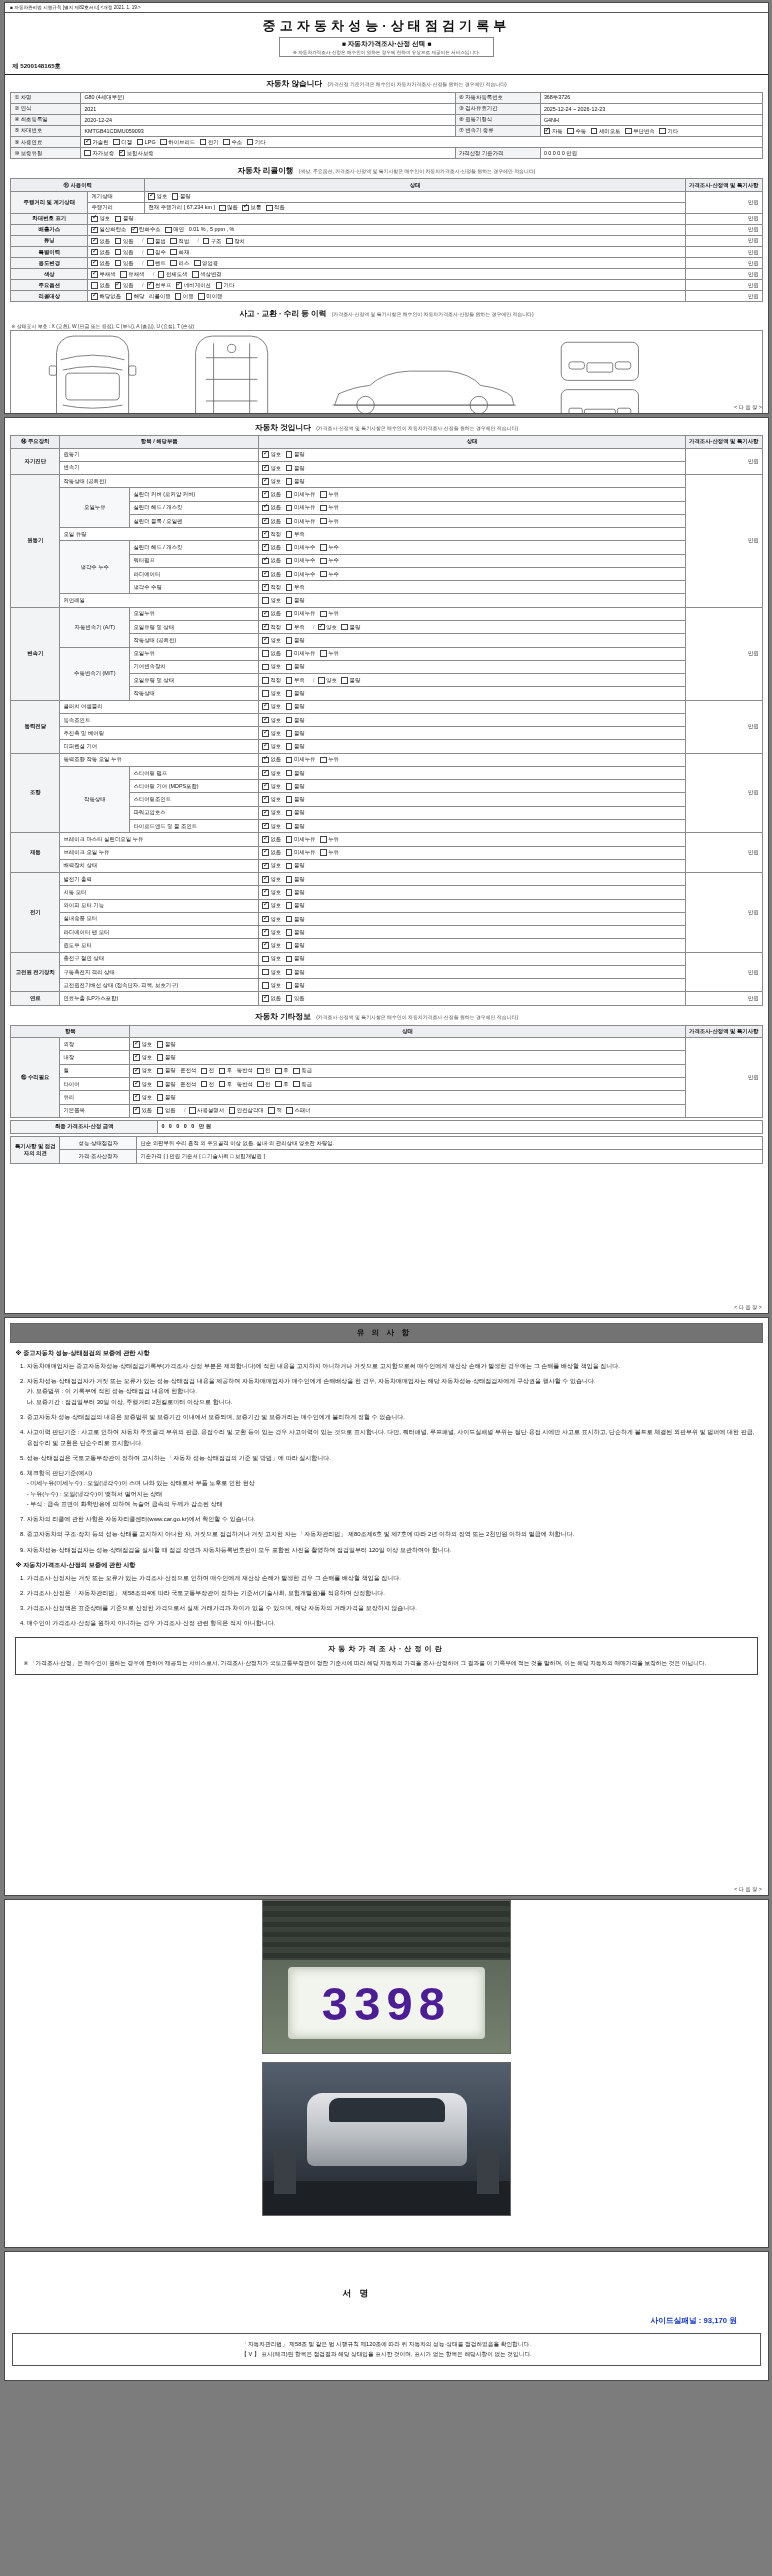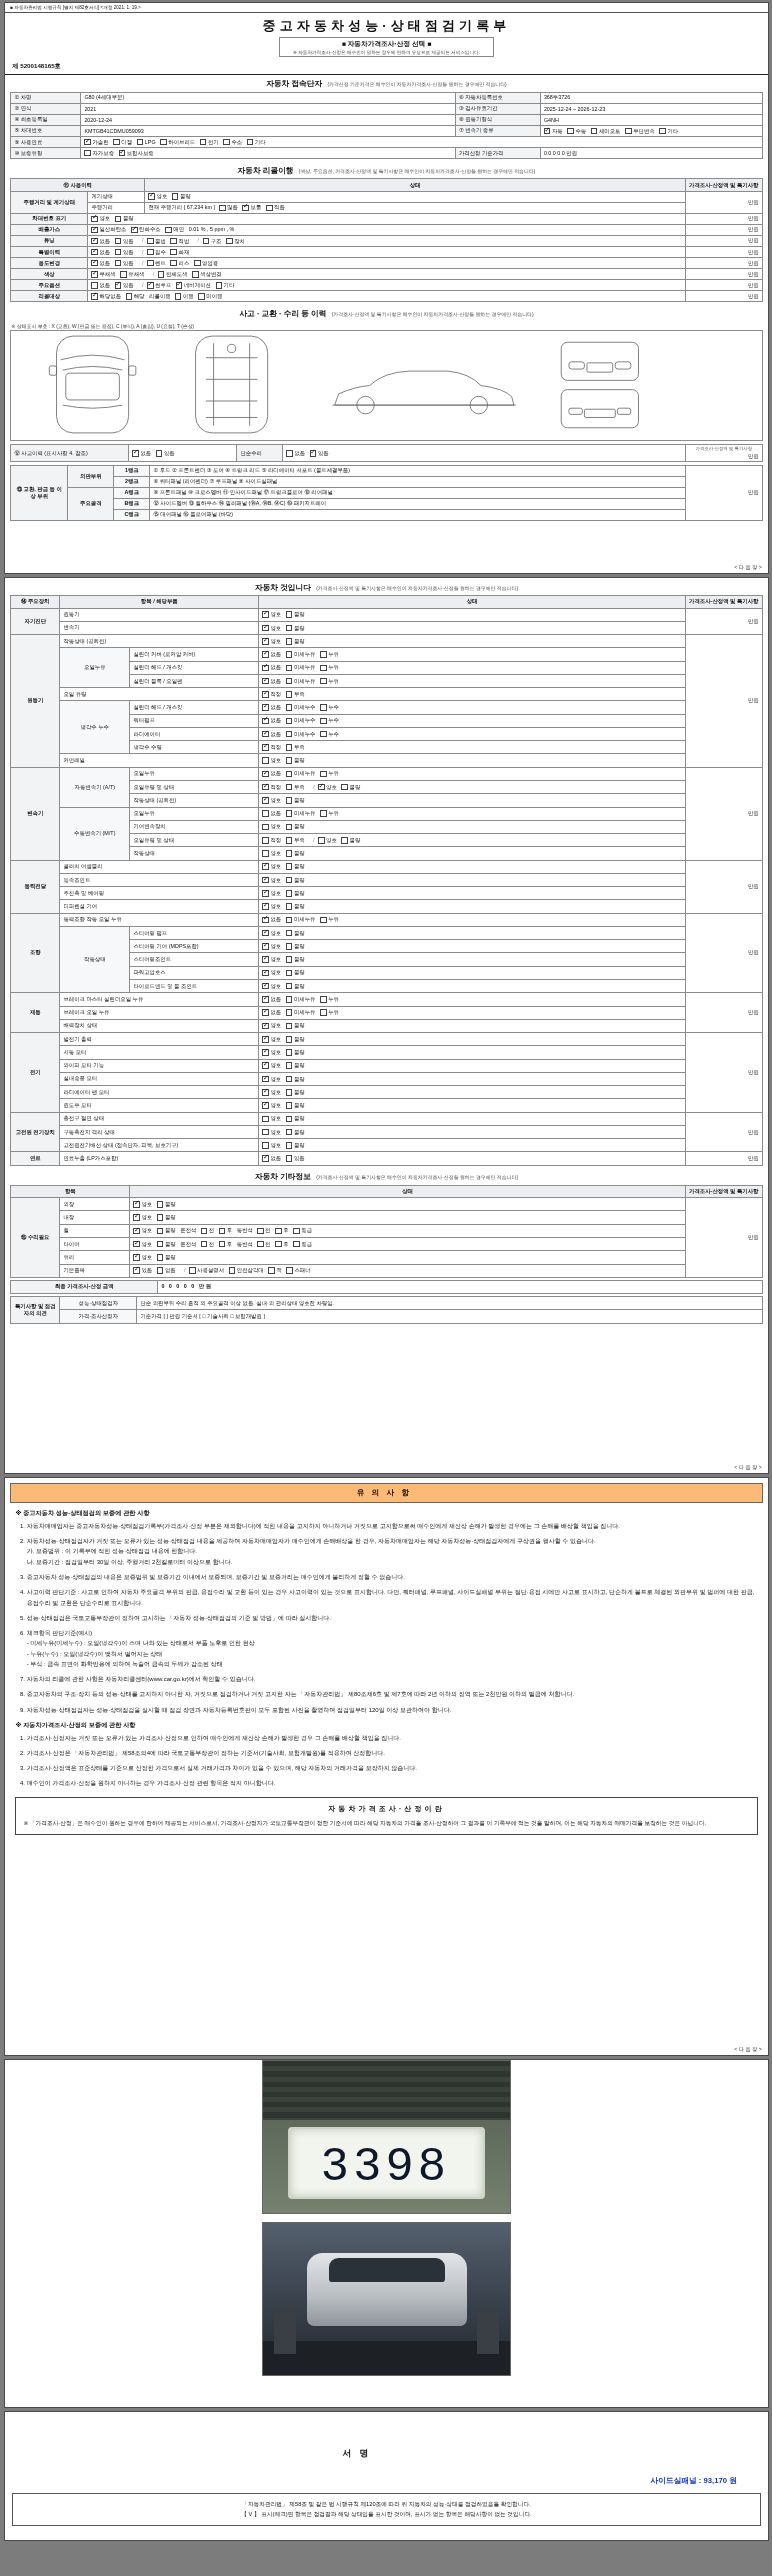--- a/index.html
+++ b/index.html
@@ -1,19 +1,19 @@
 <!DOCTYPE html>
 <html style="font-size:8.2px"><head>
 <meta charset="utf-8">
 <style>
   html,body{margin:0;padding:0}
   body{width:773px;height:2576px;background:#7c7c7c;font-family:"Liberation Sans","DejaVu Sans",sans-serif;color:#111}
   .page{padding:2.1px 4.1px;box-sizing:border-box}
   .block{background:#fff;border:0.5px solid #4a4a4a;box-sizing:border-box;overflow:hidden;position:relative;margin-bottom:3.1px}
-  .b1{height:572px}.b2{height:897px}.b3{height:579px}.b4{height:349px}.b5{height:130px;margin-bottom:0}
+  .b1{height:412px}.b2{height:897px}.b3{height:579px}.b4{height:349px}.b5{height:130px;margin-bottom:0}
   .formref{font-size:4.6px;color:#222;padding:2.1px 5.2px;border-bottom:0.5px solid #555;text-align:left}
   .doc-header{text-align:center}
   .doc-header h1{margin:4.1px 0 0;font-size:13px;letter-spacing:4.1px;font-weight:bold}
   .title-box{display:inline-block;border:0.5px solid #888;padding:1.5px 13.4px;margin:2.1px auto 2.1px}
   .subtitle{font-size:6.7px;font-weight:bold;text-align:center}
   .hnote{font-size:4.6px;color:#444;margin-top:1px}
   .docno{font-size:6.2px;font-weight:bold;padding:2.1px 7.2px 3.1px;border-bottom:1px solid #222}
   .sec-title{font-size:7.7px;font-weight:bold;text-align:center;padding:4.6px 0 2.6px}
   .sec-title .note{font-size:4.9px;font-weight:normal;color:#444;margin-left:3.1px}
   .tbl{border-collapse:collapse;width:calc(100% - 10.3px);margin:0 5.2px 2.1px;table-layout:fixed}
@@ -34,35 +34,35 @@
   .bx{width:4.6px;height:4.6px;border:0.5px solid #444;margin-right:1.5px;position:relative;background:#fff;flex:none}
   .cb.on .bx::after{content:"✓";position:absolute;left:-0.5px;top:-3.1px;font-size:6.7px;font-weight:bold;color:#000}
   .cl{font-size:5.4px}
   .sp{margin:0 3.6px;color:#888}
   .st{margin-right:4.1px}
   .legend{font-size:4.9px;color:#333;margin:1px 6.2px 1.5px}
   .diagrams{border:0.5px solid #8c8c8c;margin:0 5.2px 2.6px;padding:2.1px 4.1px;background:#fff}
   .nextpage{position:absolute;right:6.2px;bottom:2.6px;font-size:5.2px;color:#222}
   .final-amt{font-weight:bold;font-size:6.7px;letter-spacing:1.5px}
   .final-lab{font-weight:bold;text-align:center}
-  .notice-title-box{border:0.5px solid #666;background:#fdba74;margin:5.2px;padding:3.6px;text-align:center;font-weight:bold;font-size:7.7px;letter-spacing:7.2px}
+  .notice-title-box{border:0.5px solid #666;background:#737373;margin:5.2px;padding:3.6px;text-align:center;font-weight:bold;font-size:7.7px;letter-spacing:7.2px}
   .notice-body{margin:2.1px 10.3px;font-size:6px;line-height:1.75}
   .notice-sub{font-weight:bold;margin:5.2px 0 2.1px;font-size:6.2px}
   .notice-body ol{margin:0;padding-left:11.3px}
   .notice-body li{margin-bottom:4.6px;white-space:pre-line}
   .about-box{border:1px solid #444;margin:8.2px 0 0;padding:5.2px 7.2px}
   .about-title{text-align:center;font-weight:bold;font-size:7px;letter-spacing:3.1px;margin-bottom:3.1px}
   .about-text{font-size:5.7px;line-height:1.7}
   .photo-title{font-weight:bold;font-size:7.7px;text-align:center;padding:6.2px 0 4.1px;letter-spacing:2.1px}
   .photo-wrap{display:flex;flex-direction:column;align-items:center;gap:7.2px}
   .photo{width:247px;height:152px;position:relative;overflow:hidden;border:0.5px solid #666}
   .p1{background:linear-gradient(180deg,#4d564b 0%,#5d675a 35%,#77816f 100%)}
   .p1 .grille{position:absolute;top:0;left:0;right:0;height:59px;background:repeating-linear-gradient(180deg,#2e342e 0 5.2px,#3b423b 5.2px 10.3px)}
   .p1 .plate{position:absolute;left:25px;right:25px;top:66px;height:68px;background:#f2f4ee;border-radius:4.1px;border:2.6px solid #cfd3c8;display:flex;align-items:center;justify-content:center;box-shadow:inset 0 0 9.3px rgba(90,110,80,.35)}
-  .p1 .plate span{font-size:47px;font-weight:normal;color:#0f172a;letter-spacing:6.2px}
+  .p1 .plate span{font-size:47px;font-weight:bold;color:#4c1d95;letter-spacing:6.2px}
   .p2{background:linear-gradient(180deg,#55606e 0%,#3c4550 45%,#23282e 100%)}
   .p2 .car{position:absolute;left:44px;top:30px;width:160px;height:73px;border-radius:15.5px 15.5px 7.2px 7.2px;background:linear-gradient(180deg,#e3e5e8,#b9bdc2 60%,#8f959b)}
   .p2 .win{position:absolute;left:21.6px;top:5.2px;right:21.6px;height:24px;border-radius:9.3px 9.3px 3.1px 3.1px;background:#2b3138}
   .p2 .floor{position:absolute;bottom:0;height:34px;left:0;right:0;background:#1d2126}
   .p2 .lift{position:absolute;bottom:20.6px;width:21.6px;height:47px;background:#3a3f45}
   .p2 .lift.l{left:11.3px}.p2 .lift.r{right:11.3px}
   .sign-area{position:relative;height:66px;margin:11.3px 15.5px 0}
   .sign-label{position:absolute;left:44%;top:24px;font-size:8.8px;font-weight:bold;letter-spacing:8.2px}
   .fee{position:absolute;right:15.5px;bottom:4.1px;font-size:7.7px;font-weight:bold;color:#1536c9}
   .confirm-box{border:0.5px solid #555;margin:3.1px 7.2px;padding:5.2px;text-align:center;font-size:5.7px;line-height:1.8}
@@ -77,21 +77,21 @@
     <div class="doc-header">
       <h1>중고자동차성능·상태점검기록부</h1>
       <div class="title-box">
         <div class="subtitle">■ 자동차가격조사·산정 선택 ■</div>
         <div class="hnote">※ 자동차가격조사·산정은 매수인이 원하는 경우에 한하여 유상으로 제공되는 서비스입니다.</div>
       </div>
     </div>
     <div class="docno">제 5200148165호</div>
 
     <div class="sec-title">
-      <span>자동차 접속단자</span>
+      <span>자동차 않습니다</span>
       <span class="note">(가격산정 기준가격은 매수인이 자동차가격조사·산정을 원하는 경우에만 적습니다)</span>
     </div>
     <table class="tbl">
       <colgroup>
           <col style="width:70px">
           <col>
           <col style="width:85px">
           <col style="width:222px">
         </colgroup>
       <tbody id="basic-body">

